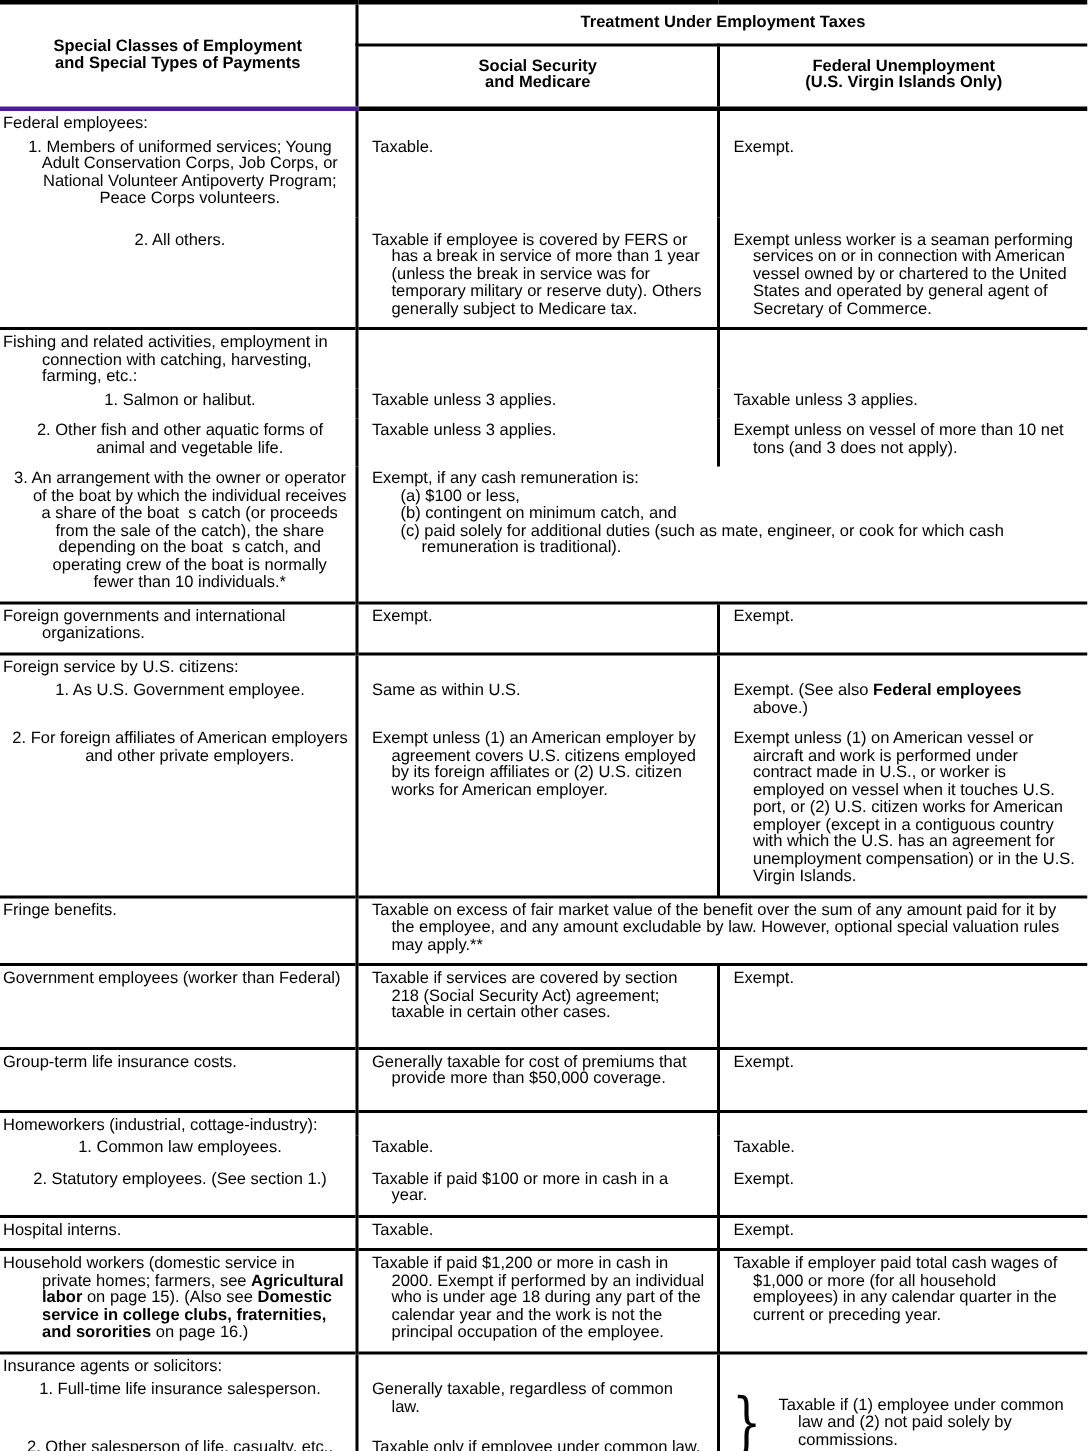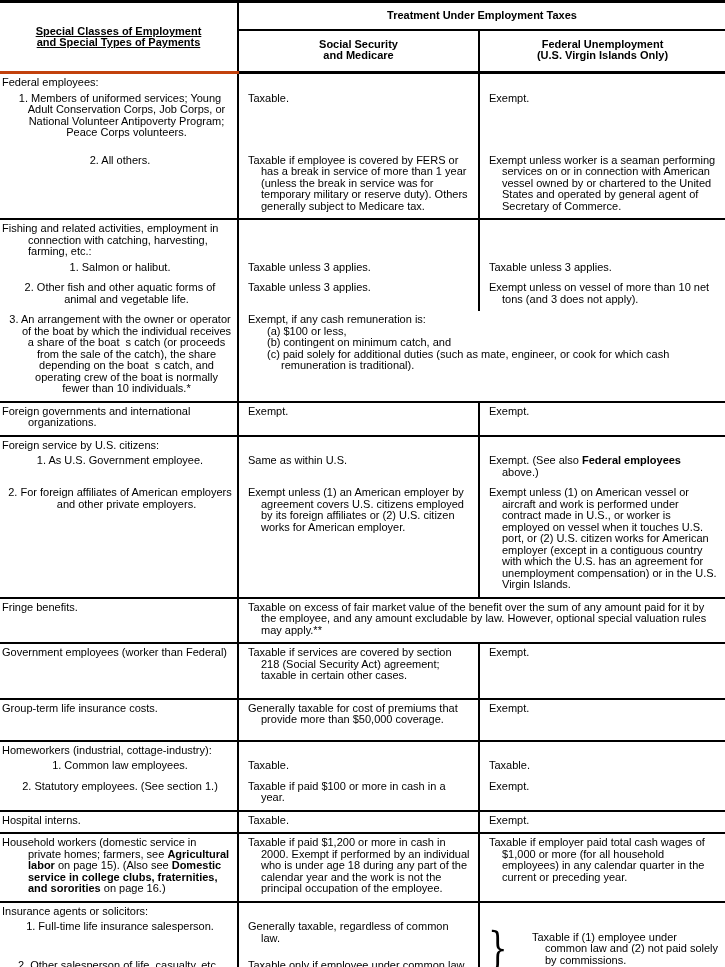--- a/index.html
+++ b/index.html
@@ -4,36 +4,36 @@
 <style>
   html,body { margin:0; padding:0; background:#fff; }
   body { width:725px; font-family:"Liberation Sans", sans-serif; color:#000; }
   table { border-collapse:collapse; table-layout:fixed; width:725px;
           font-size:11px; line-height:11.5px; border-bottom:3px solid #000; }
   th, td { vertical-align:top; text-align:left; padding:0; font-weight:normal; word-wrap:break-word; }
   thead th { font-weight:bold; text-align:center; }
   .topline { border-top:3px solid #000;margin-top:12px; }
   .treat-th { border-bottom:2px solid #000; height:20px; padding:3px 2px; vertical-align:middle; }
   .sub-th { height:32px; padding:3px 2px 5px; vertical-align:middle; border-bottom:3px solid #000; }
-  .hcell { vertical-align:middle; border-bottom:3px solid #c2410c;text-decoration:underline; }
+  .hcell { vertical-align:middle; border-bottom:3px solid #4c1d95; }
   .v { border-left:2px solid #000; }
   tr.st > td, tr.st > th { border-top:2px solid #000; }
   .c1 { padding:3px 5px 6px 2px; }
   .c2, .c3 { padding:3px 8px 6px 9px; }
   .lead { padding-left:26px; text-indent:-26px; }
   .item { padding-left:19px; text-indent:-13px;text-align:center; }
   .hang { padding-left:13px; text-indent:-13px; }
   tr.gap > td { padding-top:10px; }
   .abc { padding-left:19px; }
   .abc div { padding-left:14px; text-indent:-14px; }
   .bracecell { padding:8px 6px 4px 8px; }
   .bracewrap { display:flex; align-items:center; }
   .brace { font-family:"DejaVu Serif", serif; font-size:44px; line-height:46px;
            transform:scaleX(0.7); transform-origin:left center; flex:0 0 16px; }
-  .bracetext { padding-left:14px; text-indent:-13px; margin-left:15px; }
+  .bracetext { padding-left:14px; text-indent:-13px; margin-left:2px; }
   .b { font-weight:bold;margin-top:12px; }
 </style>
 </head>
 <body>
 
 <table>
   <colgroup>
     <col style="width:238px">
       <col style="width:241px">
       <col style="width:246px">

